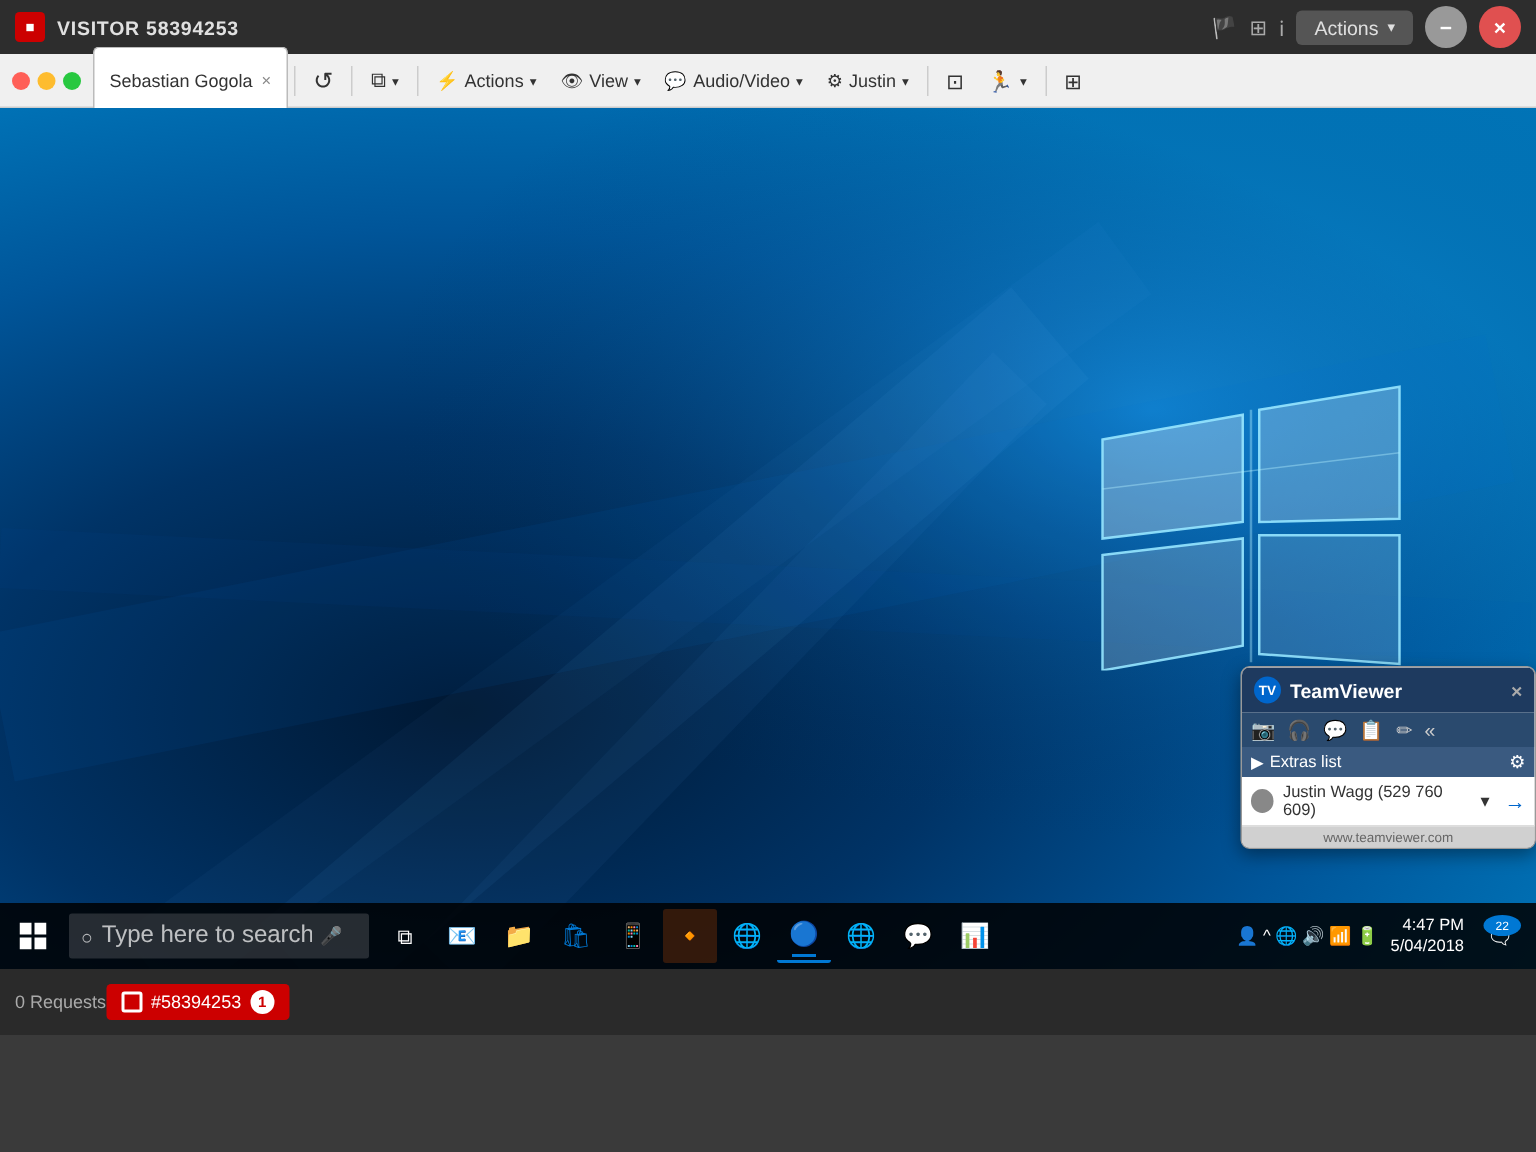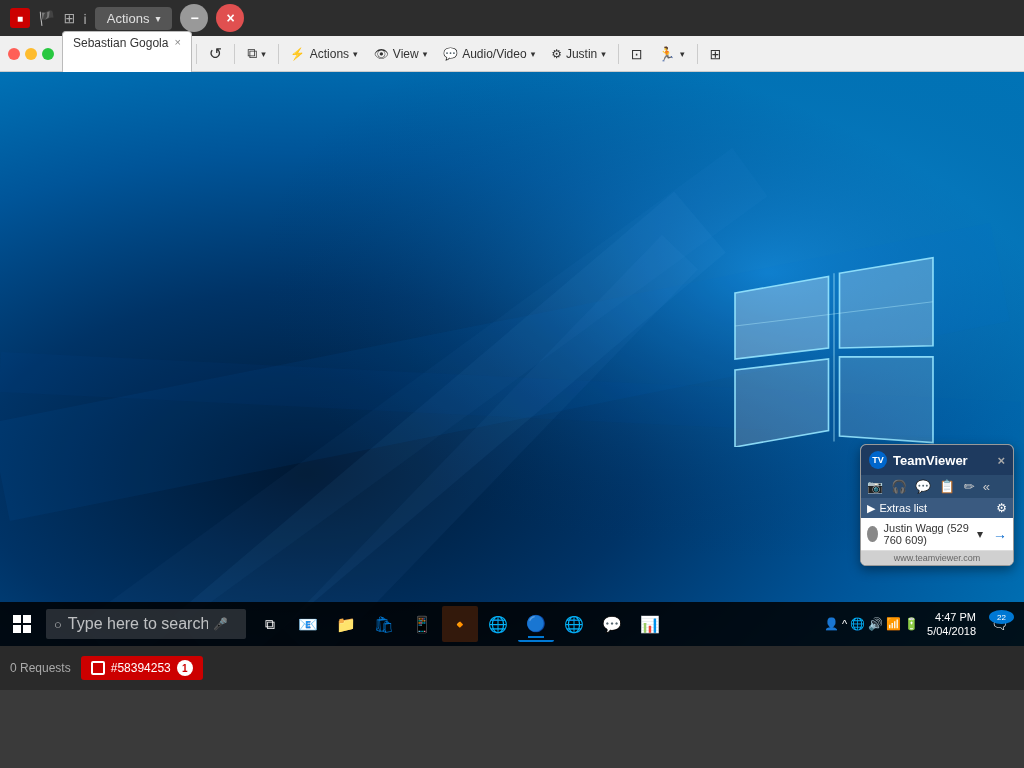--- a/index.html
+++ b/index.html
@@ -73,21 +73,21 @@
       display: flex; gap: 5px; align-items: center; margin-right: 8px;
     }
     .traffic-dot {
       width: 12px; height: 12px; border-radius: 50%; cursor: pointer;
     }
     .dot-red { background: #ff5f57; }
     .dot-yellow { background: #febc2e; }
     .dot-green { background: #28c840; }
 
     .tab {
-      display: flex; gap: 6px;
+      display: flex; align-items: center; gap: 6px;
       background: white;
       border: 1px solid #bbb;
       border-bottom: none;
       border-radius: 4px 4px 0 0;
       padding: 4px 10px;
       font-size: 12px;
       color: #333;
       cursor: pointer;
       height: 46px;
     }
@@ -126,23 +126,23 @@
       top: 50%;
       transform: translateY(-60%);
       width: 220px;
       height: 220px;
     }
     .win-logo svg { width: 100%; height: 100%; }
 
     
     .teamviewer-popup {
       position: absolute;
-      right: 10px;
+      right: 0;
       bottom: 80px;
-      width: 154px;
+      width: 197px;
       background: #f5f5f5;
       border: 1px solid #999;
       border-radius: 6px;
       overflow: hidden;
       box-shadow: 0 4px 12px rgba(0,0,0,0.4);
     }
     .tv-header {
       background: #1e3a5f;
       color: white;
       padding: 6px 8px;
@@ -278,21 +278,20 @@
       display: flex; align-items: center; justify-content: center;
     }
 
     
     .bottom-bar {
       height: 44px;
       background: #2a2a2a;
       display: flex;
       align-items: center;
       padding: 0 10px;
-      gap: 10px;
     }
     .bottom-requests {
       color: #aaa; font-size: 12px;
     }
     .bottom-session-tab {
       display: flex; align-items: center; gap: 6px;
       background: #cc0000;
       color: white;
       padding: 4px 10px;
       border-radius: 3px;
@@ -313,20 +312,21 @@
     .wallpaper-svg {
       position: absolute;
       top: 0; left: 0; width: 100%; height: 100%;
     }
   </style>
 </head>
 <body>
 
 <div class="title-bar">
   <div class="title-bar-logo">■</div>
+  <span class="title-bar-text">VISITOR 58394253</span>
   <span class="title-bar-icon">🏴</span>
   <span class="title-bar-icon">⊞</span>
   <span class="title-bar-icon">ℹ</span>
   <button class="actions-dropdown">Actions</button>
   <button class="win-btn win-btn-min">−</button>
   <button class="win-btn win-btn-close">×</button>
 </div>
 
 <div class="tab-bar">
   <div class="tab-traffic">

